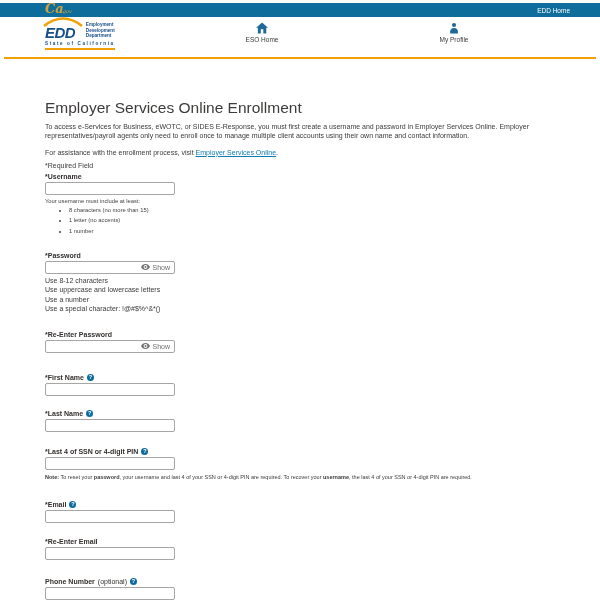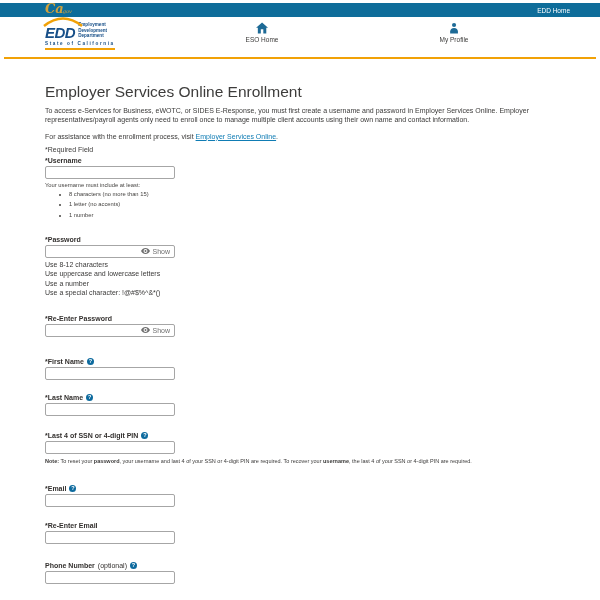--- a/index.html
+++ b/index.html
@@ -13,39 +13,39 @@
   .ca-logo { position:relative; top:-2px; line-height:1; white-space:nowrap; }
   .ca-script { font-family:"DejaVu Serif", serif; font-style:italic; font-weight:bold;
     font-size:13px; color:#d2a23c; }
   .ca-gov { font-family:"DejaVu Serif", serif; font-style:italic; font-size:5px;
     color:#d2a23c; margin-left:-1px; }
   .topbar-link { color:#fff; font-size:6.5px; text-decoration:none; cursor:pointer; }
 
   
   .header { height:40px; position:relative; background:#fff; }
   .edd-logo { position:absolute; left:45px; top:5px; cursor:pointer; }
-  .edd-row { display:flex; align-items:flex-end; gap:3px; position:relative; }
+  .edd-row { display:flex; align-items:flex-end; gap:3px; position:relative;justify-content:space-between; }
   .edd-swoosh { position:absolute; left:-3px; top:-5px; }
   .edd-acronym { font-size:15px; font-weight:bold; font-style:italic;
     color:#174f88; line-height:0.9; letter-spacing:-0.5px; }
   .edd-dept div { font-size:4.6px; font-weight:bold; color:#174f88; line-height:1.25; }
   .edd-tagline { margin-top:2px; font-size:4.6px; font-weight:bold; color:#174f88;
     letter-spacing:1.6px; border-bottom:2px solid #f1a107; padding-bottom:1.5px;
     white-space:nowrap; }
   .nav-item { position:absolute; top:5px; transform:translateX(-50%);
     display:flex; flex-direction:column; align-items:center; gap:2px; cursor:pointer; }
   .nav-item.eso { left:262px; }
   .nav-item.profile { left:454px; }
   .nav-icon svg { fill:#1d6a96; display:block; }
   .nav-label { font-size:6.5px; color:#3b3a39; }
   .gold-rule { height:2px; background:#f1a107; margin:0 4px; }
 
   
   .content { padding:0 45px; }
-  h1.page-title { margin-top:25px; font-size:15.5px; line-height:1; font-weight:500;
+  h1.page-title { margin-top:41px; font-size:15.5px; line-height:1; font-weight:500;
     color:#3d3c3b; }
   .intro { margin-top:6px; font-size:7px; line-height:9px; max-width:512px; }
   .assist { margin-top:9px; font-size:7px; }
   .assist a { color:#0f7cb4; text-decoration:underline; cursor:pointer; }
   .required-note { margin-top:6px; font-size:7px; }
 
   
   .fgroup { }
   .flabel { display:flex; align-items:center; gap:3px; font-size:7px; font-weight:bold;
     color:#33302e; }

